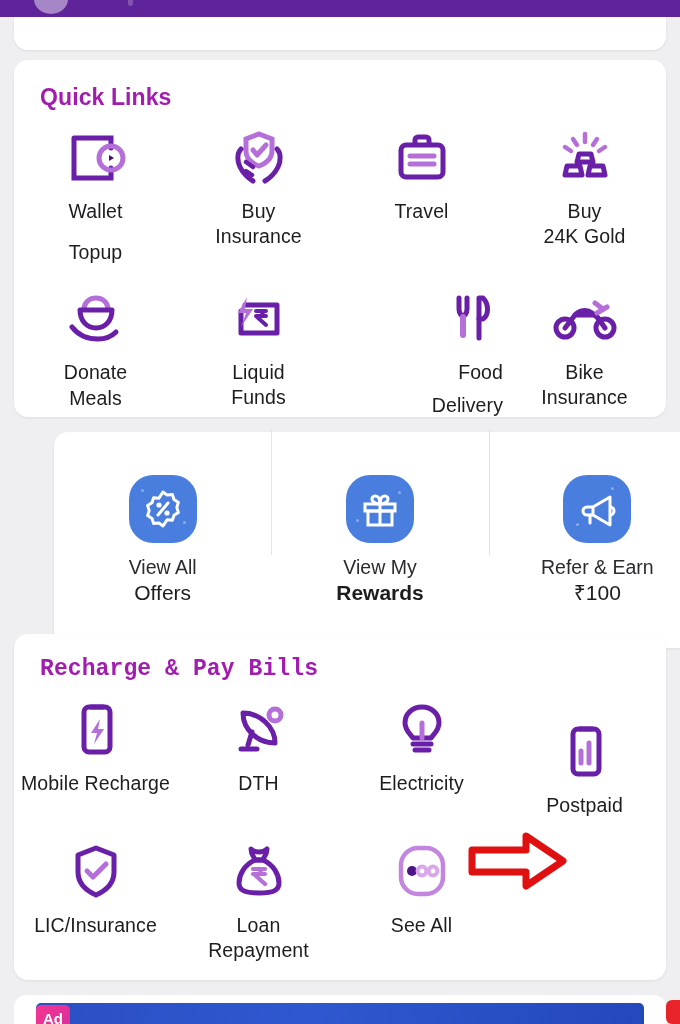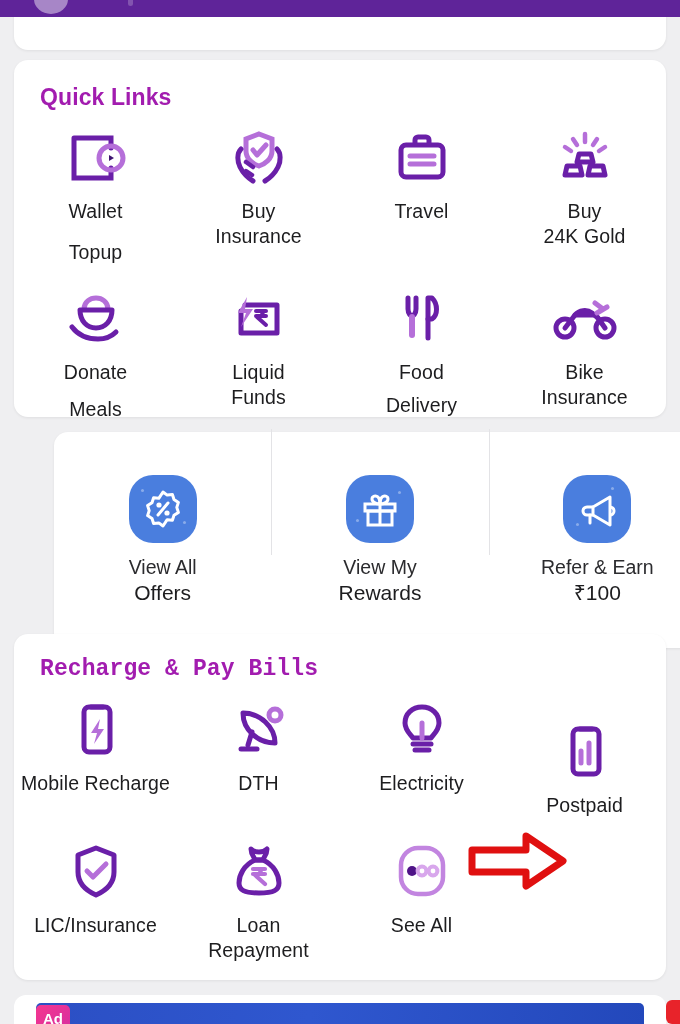--- a/index.html
+++ b/index.html
@@ -69,21 +69,21 @@
     content: ""; position: absolute; left: 0; top: -46px;
     width: 1px; height: 126px; background: #e3e3e6;
   }
   .sq {
     width: 68px; height: 68px; border-radius: 24px;
     background: #4a7ede; display: flex; align-items: center; justify-content: center;
     position: relative; overflow: hidden;
   }
   .sq .spk { position: absolute; background: #ffffff; opacity: .35; border-radius: 50%; width: 3px; height: 3px; }
   .offer .l1 { font-size: 19.5px; color: #2b2b2e; margin-top: 12px; line-height: 25px; }
-  .offer .l2 { font-size: 21px; color: #1d1d1f; font-weight: normal; line-height: 26px; }
+  .offer .l2 { font-size: 21px; color: #1d1d1f; font-weight: bold; line-height: 26px; }
   .offer .l2.thin { font-weight: normal; }
 
   
   #anno-arrow { position: absolute; left: 468px; top: 830px; z-index: 25; }
 
   
   #ad-wrap {
     position: absolute; left: 14px; top: 995px; width: 652px; height: 40px;
     background: #ffffff; border-radius: 12px 12px 0 0;
   }
@@ -188,36 +188,36 @@
 
       <div class="tile" style="margin-top:22px;">
         <div class="glyph">
           <svg width="64" height="56" viewBox="0 0 64 56">
             <path d="M20 18 C20 11 26 7 32 7 C38 7 44 11 44 18" fill="none" stroke="#b56fd9" stroke-width="5" stroke-linecap="round"></path>
             <path d="M16 19 H48 C48 30 41 37 32 37 C23 37 16 30 16 19 Z" fill="none" stroke="#6a1fa8" stroke-width="5" stroke-linejoin="round"></path>
             <path d="M8 36 C14 44 24 48 34 48 C42 48 48 45 52 41" fill="none" stroke="#6a1fa8" stroke-width="5" stroke-linecap="round"></path>
           </svg>
         </div>
         <div class="lbl">Donate</div>
-        <div class="lbl" style="margin-top:12px">Meals</div>
+        <div class="lbl" style="margin-top:1px">Meals</div>
       </div>
 
       <div class="tile" style="margin-top:22px;">
         <div class="glyph">
           <svg width="64" height="56" viewBox="0 0 64 56">
             <path d="M18 14 H50 V42 H14 V20" fill="none" stroke="#6a1fa8" stroke-width="5" stroke-linejoin="round" stroke-linecap="round"></path>
             <path d="M20 6 L11 22 H19 L14 36 L26 18 H18 Z" fill="#b56fd9"></path>
             <path d="M29 20 H39 M29 25 H39 M36 20 C36 25 32 26 30 26 L39 34" fill="none" stroke="#6a1fa8" stroke-width="4" stroke-linecap="round" stroke-linejoin="round"></path>
           </svg>
         </div>
         <div class="lbl">Liquid</div>
         <div class="lbl" style="margin-top:0">Funds</div>
       </div>
 
-      <div class="tile" style="margin-top:22px;">
+      <div class="tile" style="margin-top:22px;align-items:flex-end;">
         <div class="glyph">
           <svg width="60" height="56" viewBox="0 0 60 56">
             <path d="M16 7 V18 M24 7 V18 M16 18 C16 23 19 25 20 25 M24 18 C24 23 21 25 20 25" fill="none" stroke="#6a1fa8" stroke-width="5" stroke-linecap="round"></path>
             <path d="M20 26 V44" stroke="#b56fd9" stroke-width="6" stroke-linecap="round"></path>
             <path d="M40 7 C46 13 46 24 40 28 H36 V7 Z" fill="none" stroke="#6a1fa8" stroke-width="5" stroke-linejoin="round"></path>
             <path d="M36 28 V47" stroke="#6a1fa8" stroke-width="5" stroke-linecap="round"></path>
           </svg>
         </div>
         <div class="lbl">Food</div>
         <div class="lbl" style="margin-top:8px">Delivery</div>

